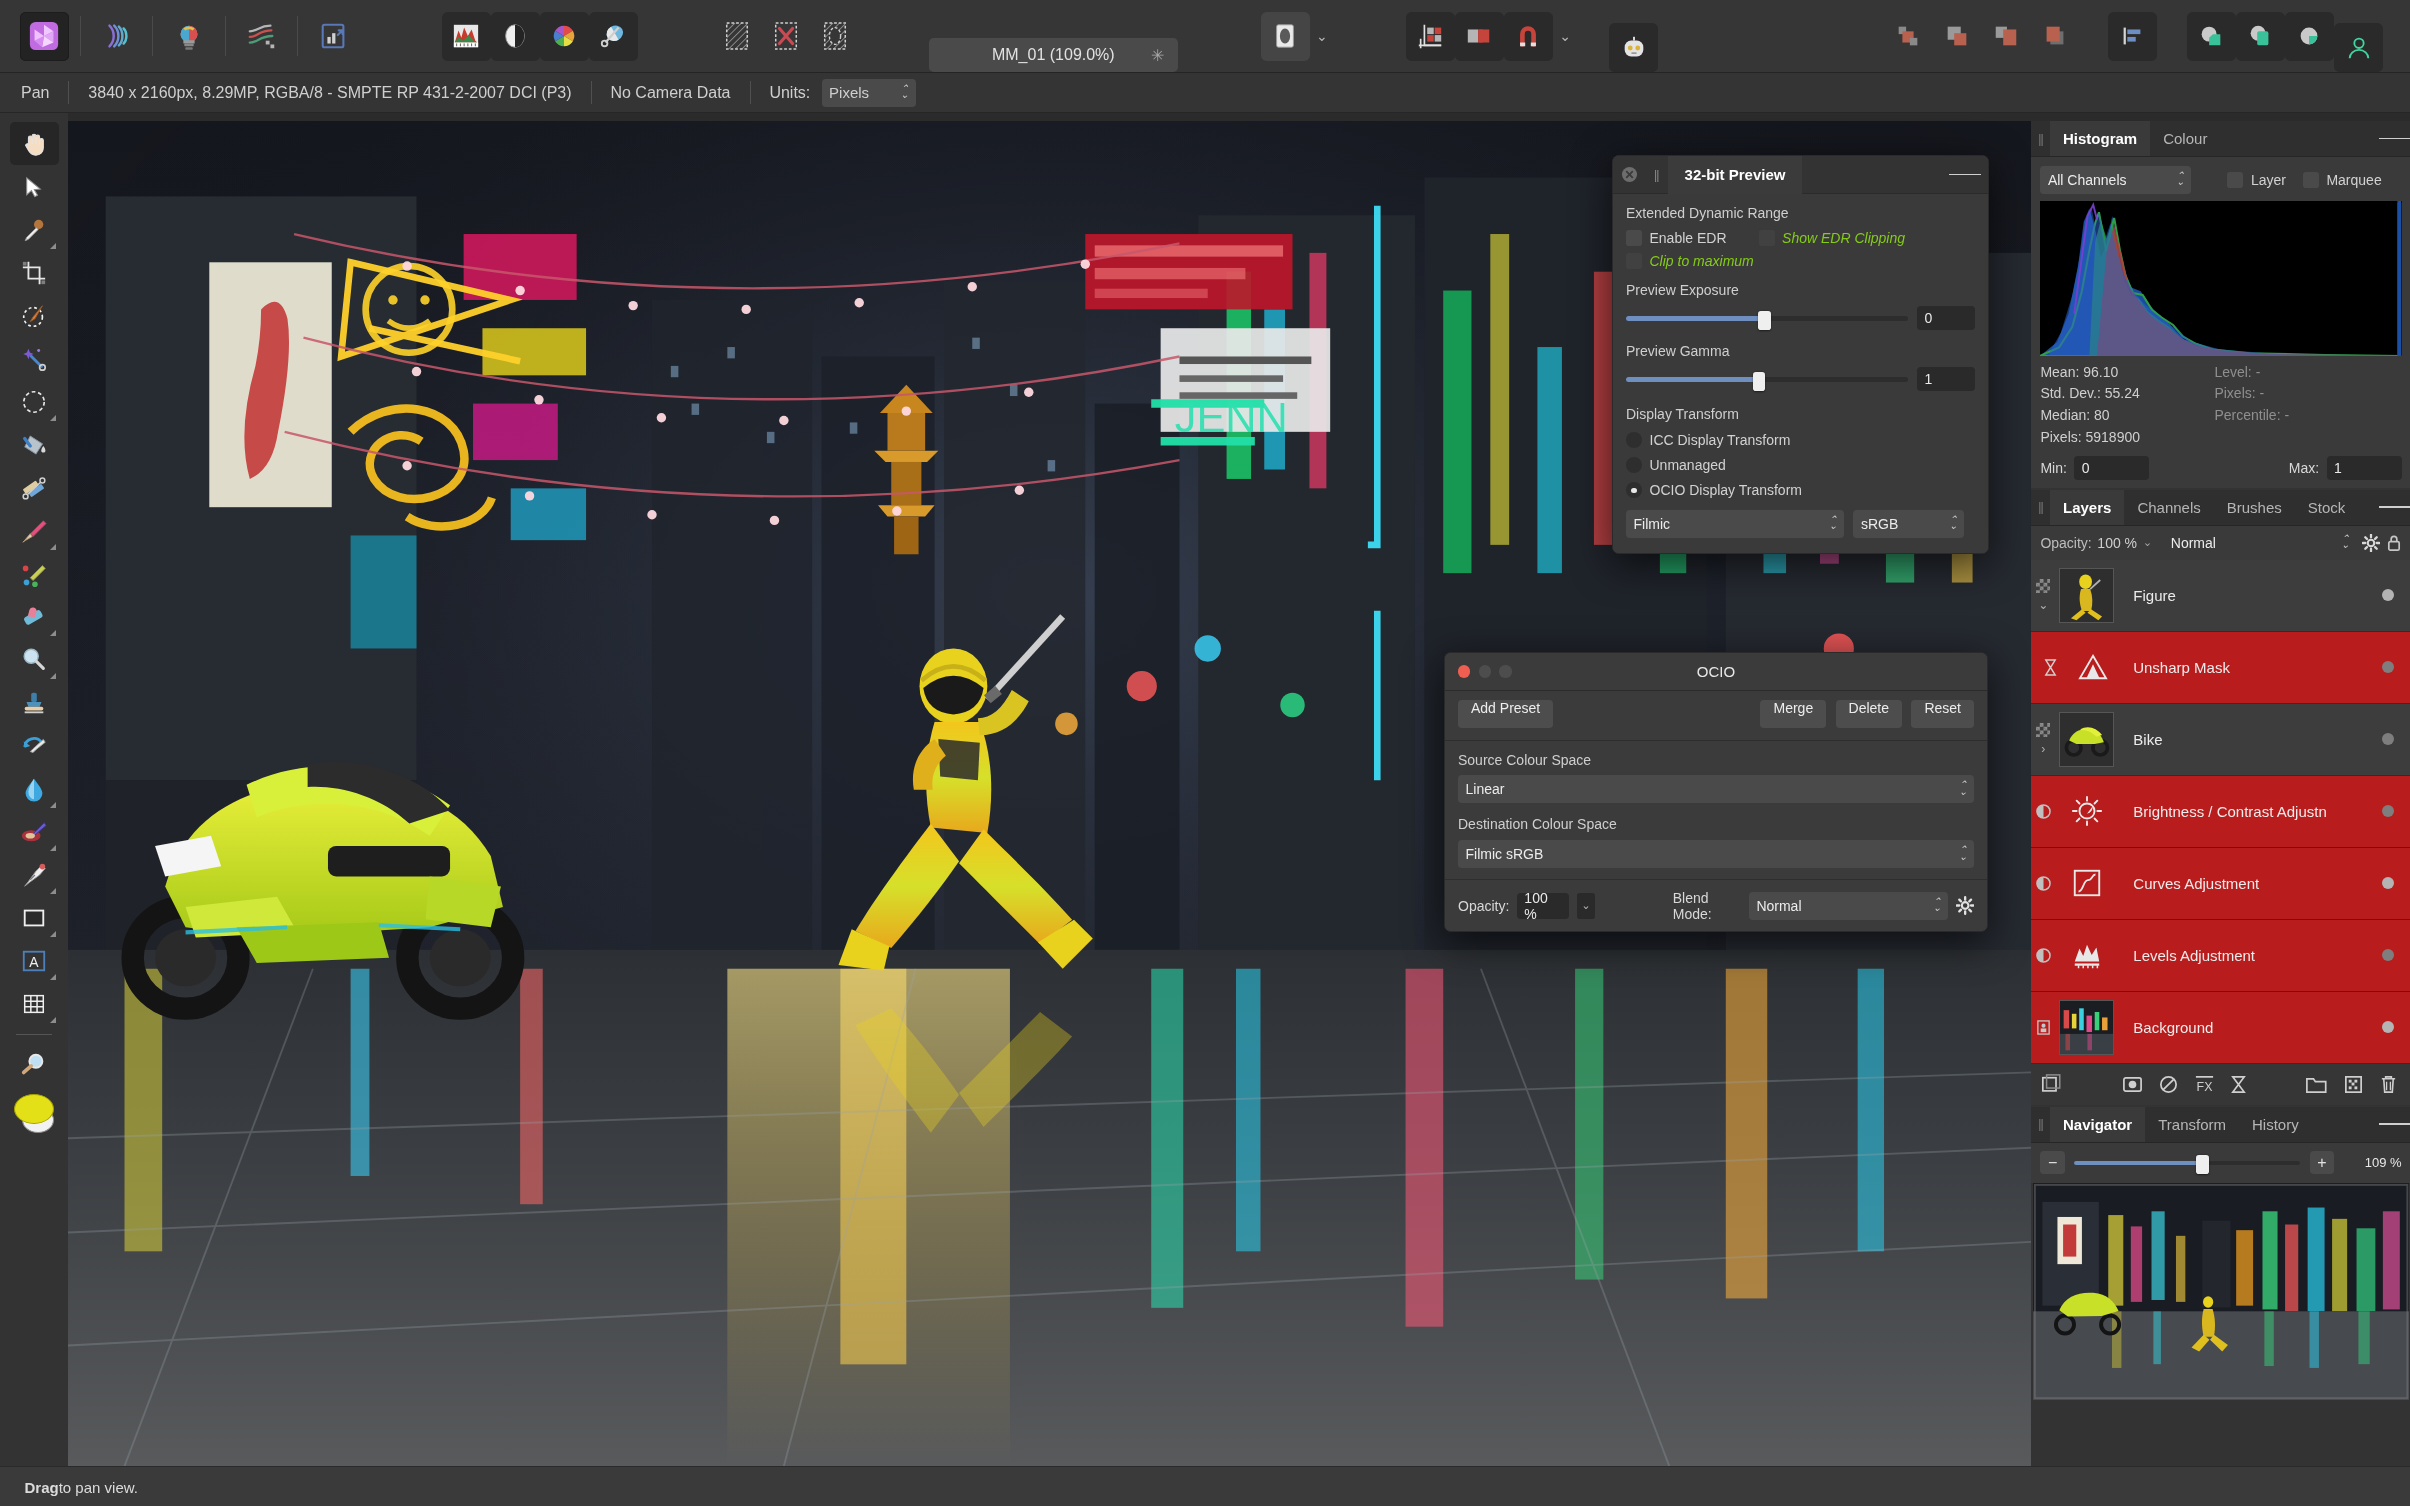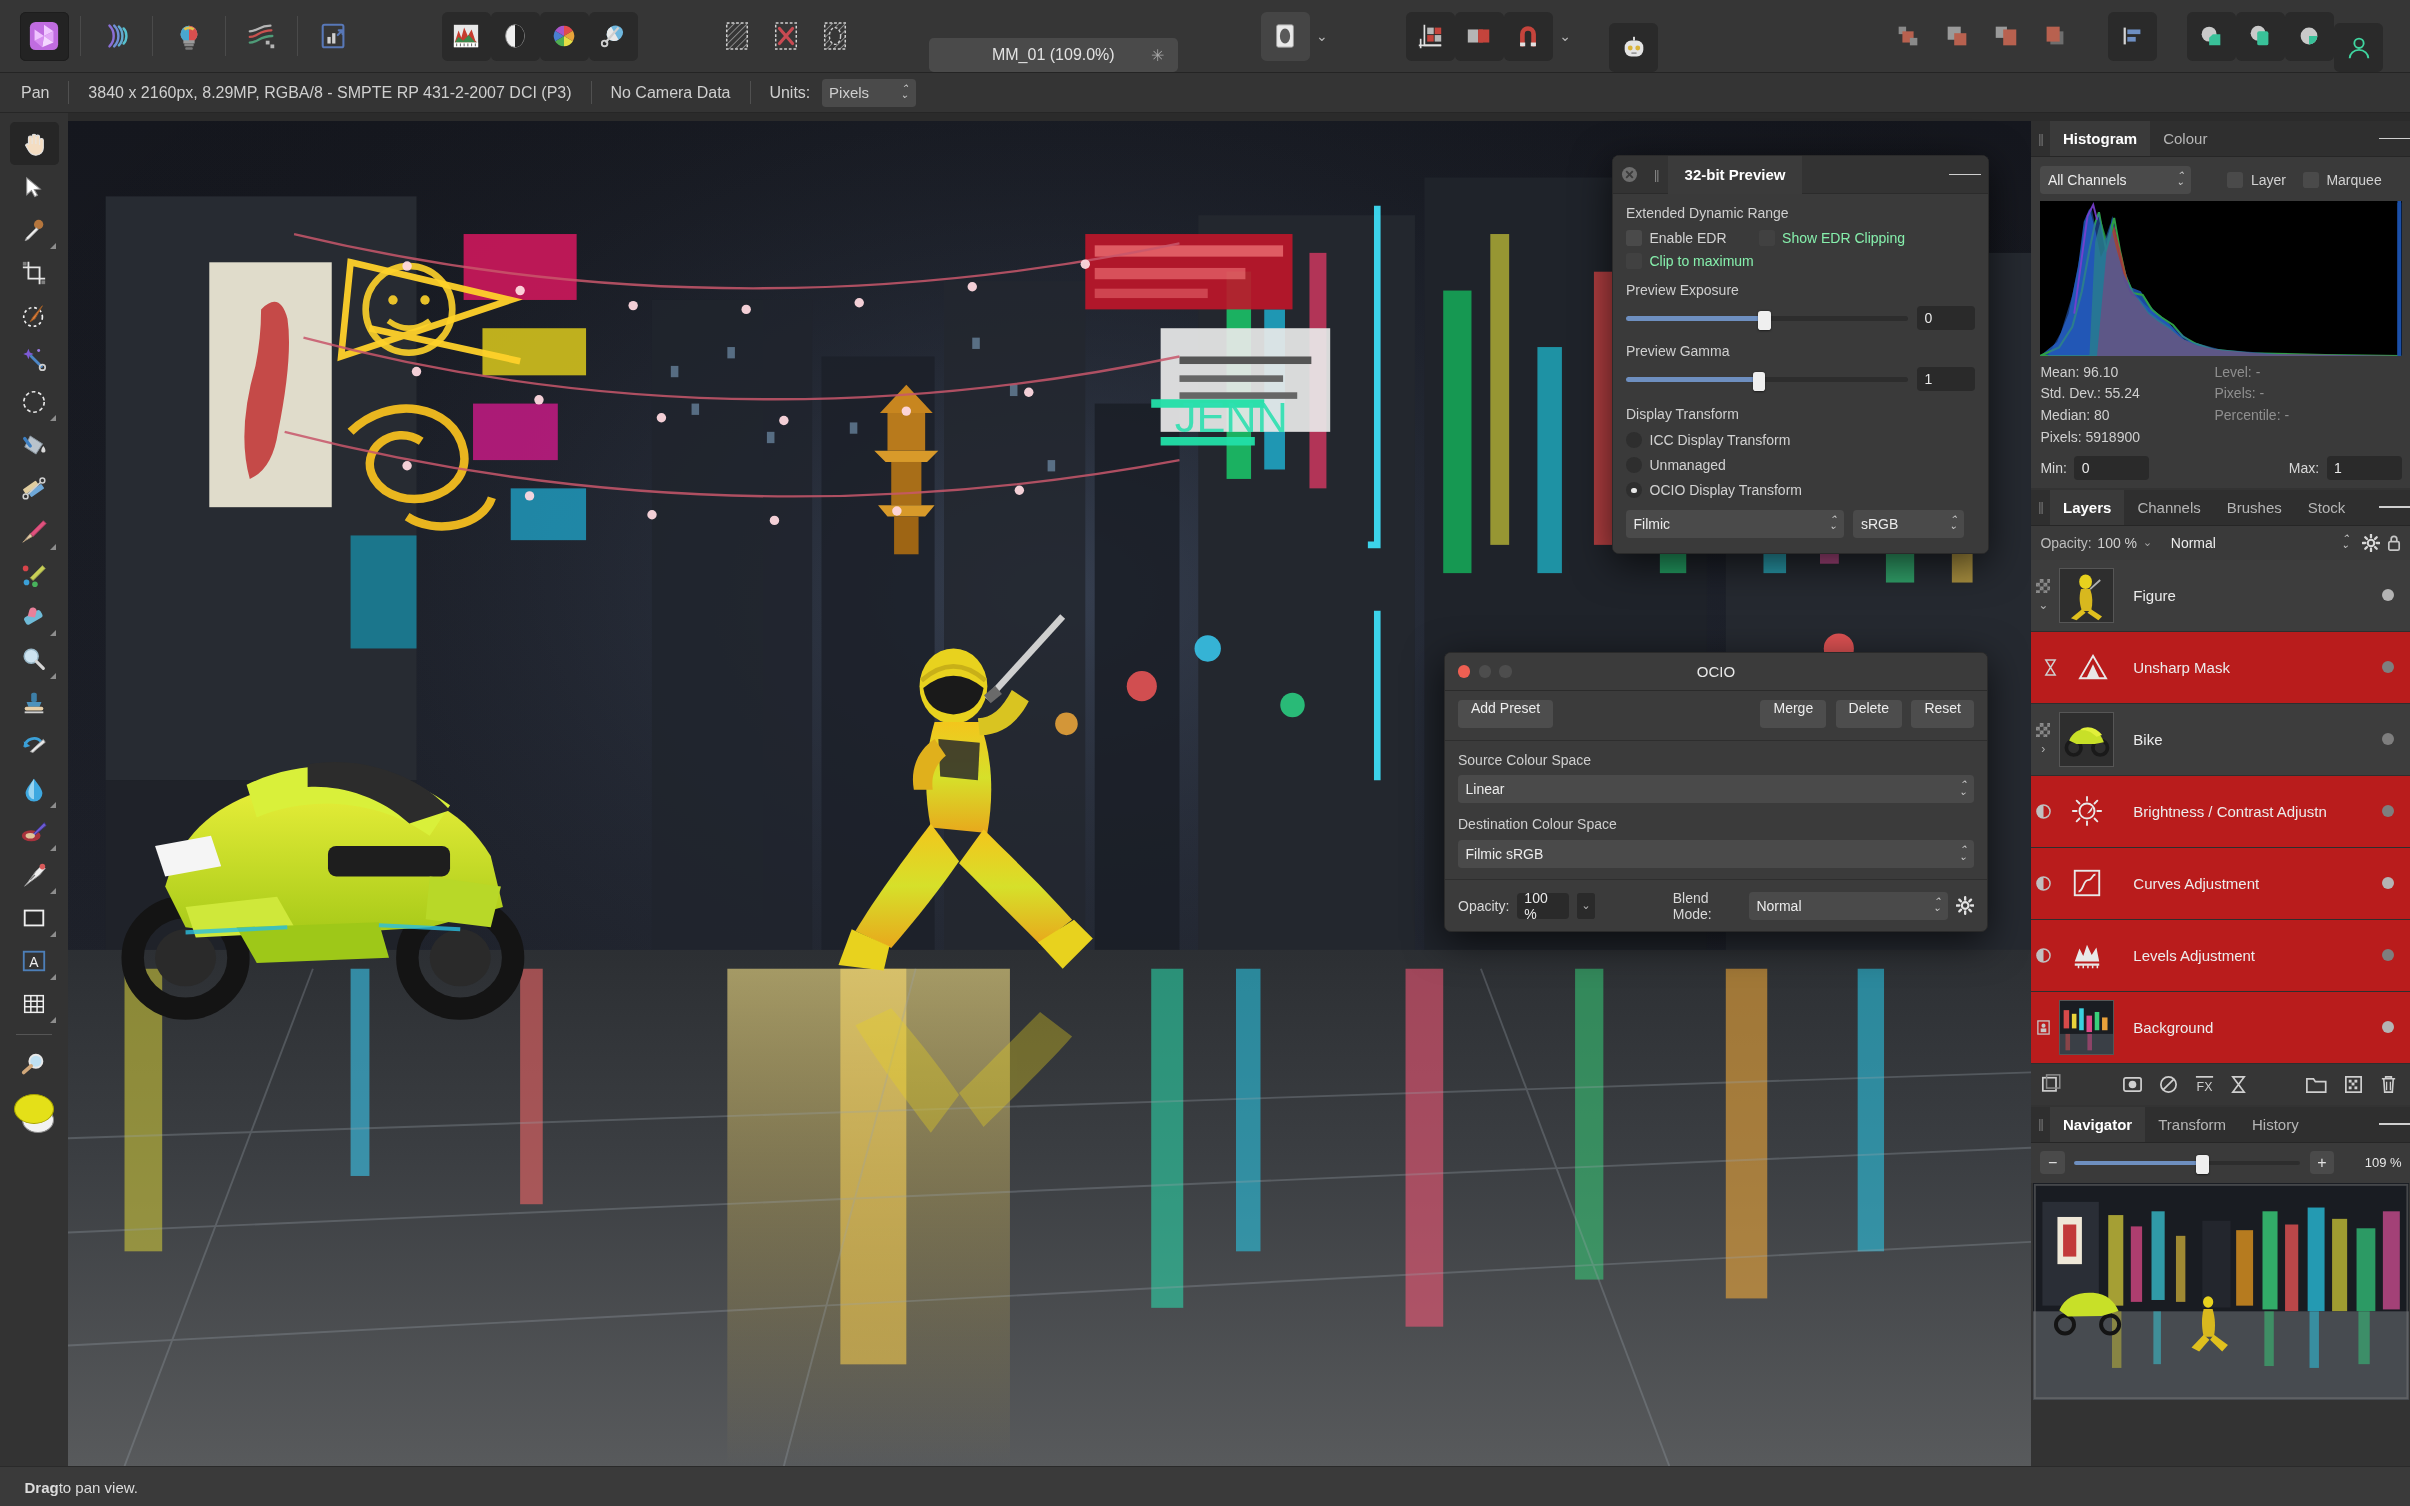--- a/index.html
+++ b/index.html
@@ -103,21 +103,21 @@
   .hamb i { display:block; }
 
   .panel-body { background:#3a3a3a; padding:9.4px 11.3px; }
   .row { display:flex; align-items:center; }
   .select {
     background:#4a4a4a; border-radius:3.8px; height:28px; display:flex; align-items:center;
     padding:0 7.5px; font-size:14px; position:relative; color:#ececec;
   }
   .cbx { width:16px; height:16px; background:#4a4a4a; border-radius:2.8px; flex:none; }
   .lbl { font-size:14px; color:#d2d2d2; margin-left:7.5px; }
-  .lbl.dim { color:#86efac; }
+  .lbl.dim { color:#84cc16;font-style:italic; }
 
   .histo { height:155px; background:#000; position:relative; overflow:hidden; }
   .stats { font-size:14px; color:#cfcfcf; line-height:21.7px; padding-top:5.6px;}
   .stats .dim { color:#8f8f8f; }
   .numfield { background:#2a2a2a; border-radius:3.8px; height:24.5px; display:flex; align-items:center;
     padding:0 7.5px; font-size:14px; color:#eaeaea; }
 
   
   .layer-opts { height:34px; background:#3a3a3a; display:flex; align-items:center; padding:0 9.4px; gap:5.6px; }
   .layer-row {

